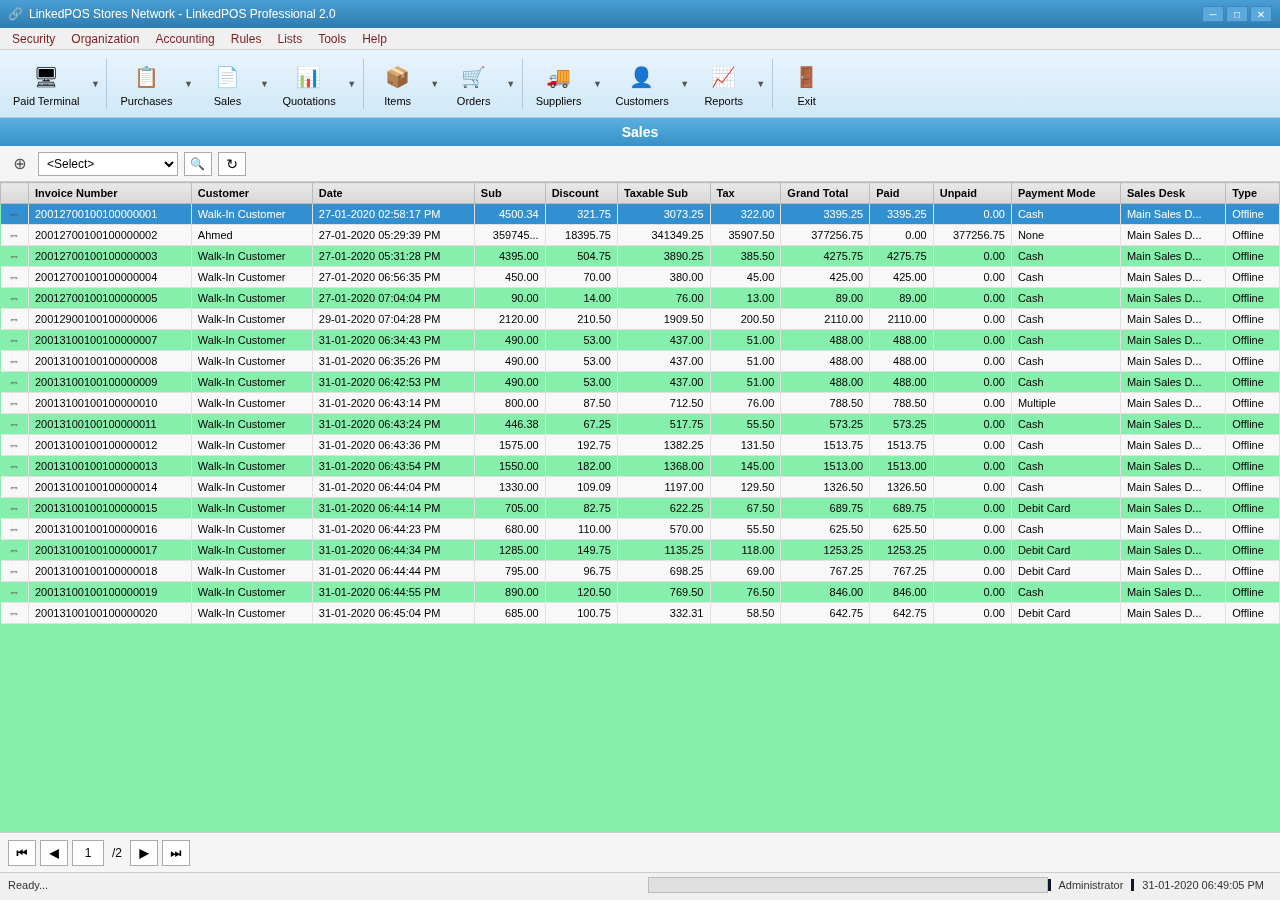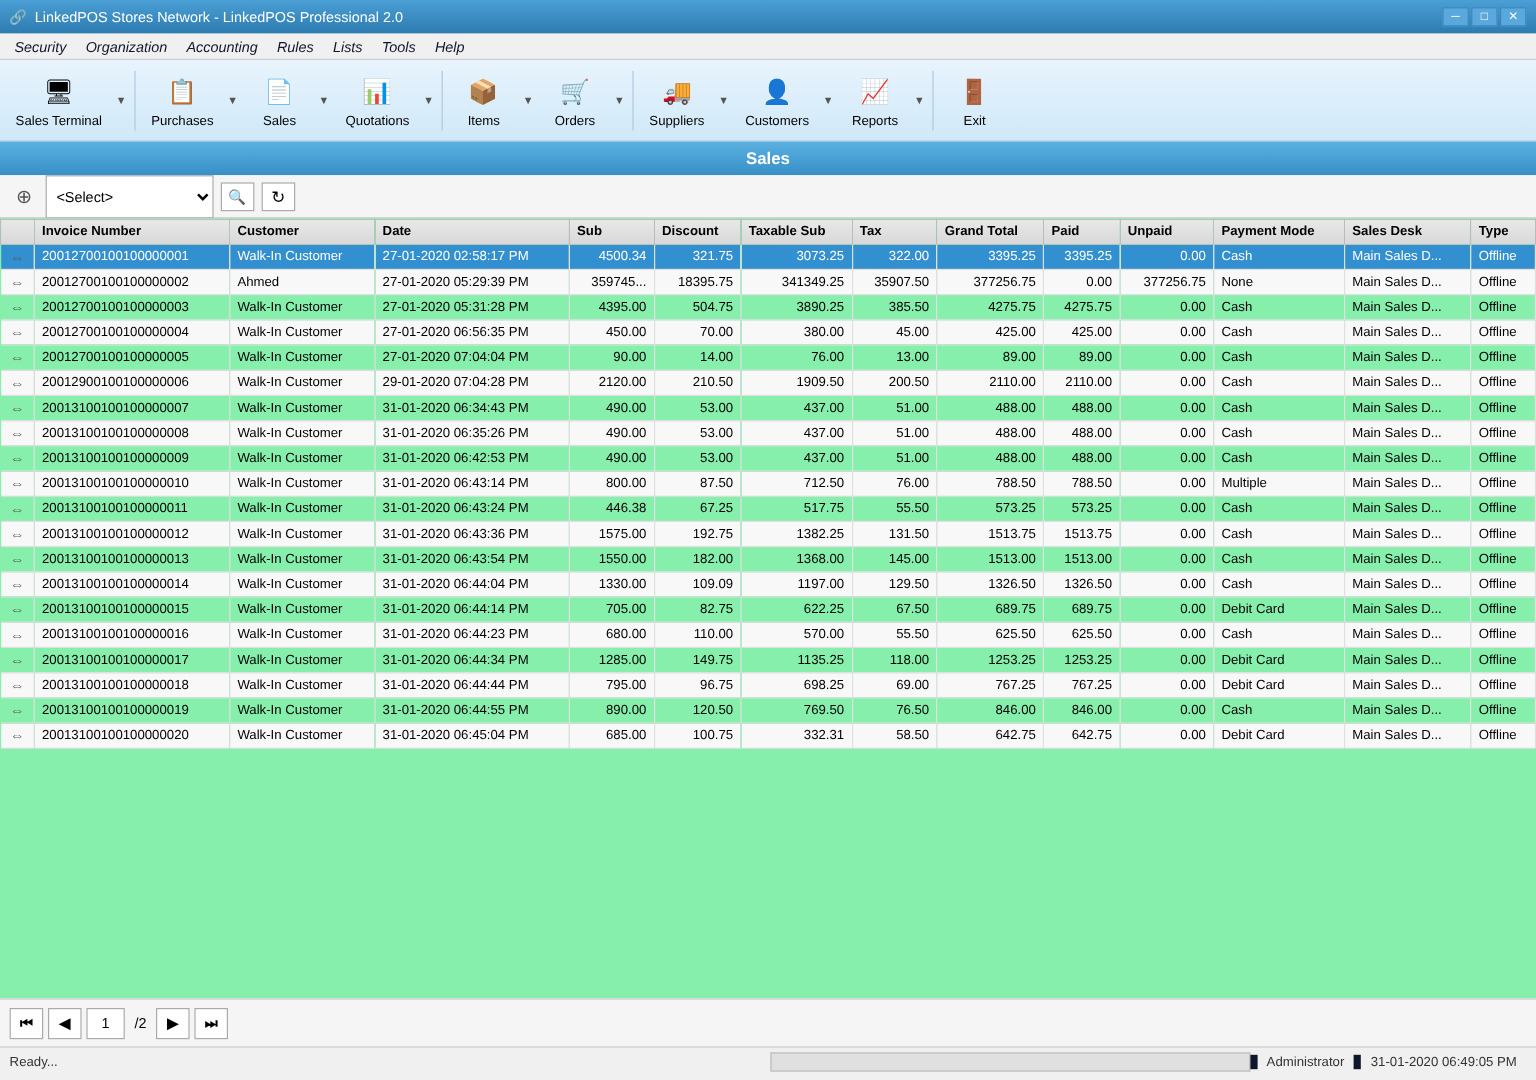--- a/index.html
+++ b/index.html
@@ -34,22 +34,21 @@
       height: 22px;
       display: flex;
       align-items: center;
       border-bottom: 1px solid #ccc;
       padding: 0 4px;
     }
     .menu-item {
       padding: 2px 8px;
       cursor: pointer;
       font-size: 12px;
-      color: #0f172a;
-      font-style: italic;
+      color: #7f1d1d;
     }
 
     
     #toolbar {
       background: linear-gradient(to bottom, #e8f4fd, #d0e8f8);
       border-bottom: 1px solid #b0c8e0;
       height: 68px;
       display: flex;
       align-items: center;
       padding: 0 4px;
@@ -107,21 +106,21 @@
       gap: 6px;
     }
     .filter-nav-icon {
       width: 24px; height: 24px;
       display: flex; align-items: center; justify-content: center;
       font-size: 16px;
       color: #555;
     }
     .filter-select {
       width: 140px;
-      height: 36px;
+      height: 24px;
       border: 1px solid #aaa;
       background: white;
       padding: 0 4px;
       font-size: 12px;
     }
     .filter-search-btn {
       width: 28px; height: 24px;
       border: 1px solid #aaa;
       background: white;
       cursor: pointer;
@@ -216,21 +215,21 @@
       display: flex;
       align-items: center;
       justify-content: flex-start;
       padding: 0 8px;
       font-size: 11px;
     }
     .status-left { color: #333; flex: 1; }
     .status-progress { width: 400px; height: 16px; background: #e0e0e0; border: 1px solid #bbb; }
     .status-right { display: flex; gap: 0; }
     .status-right-item {
-      border-left: 6px solid #0f172a;
+      border-left: 3px solid #0f172a;
       padding: 0 8px;
       font-size: 11px;
       color: #333;
     }
   </style>
 </head>
 <body>
 
 <div id="titlebar">
   <div id="titlebar-title">
@@ -251,21 +250,21 @@
   <span class="menu-item">Rules</span>
   <span class="menu-item">Lists</span>
   <span class="menu-item">Tools</span>
   <span class="menu-item">Help</span>
 </div>
 
 <div id="toolbar">
   <div class="toolbar-btn-group">
     <div class="toolbar-btn">
       <div class="toolbar-icon">🖥</div>
-      <span>Sales Terminal</span>
+      <span>Paid Terminal</span>
     </div>
     <div class="toolbar-dropdown">▼</div>
   </div>
   <div class="toolbar-separator"></div>
   <div class="toolbar-btn-group">
     <div class="toolbar-btn">
       <div class="toolbar-icon">📋</div>
       <span>Purchases</span>
     </div>
     <div class="toolbar-dropdown">▼</div>

